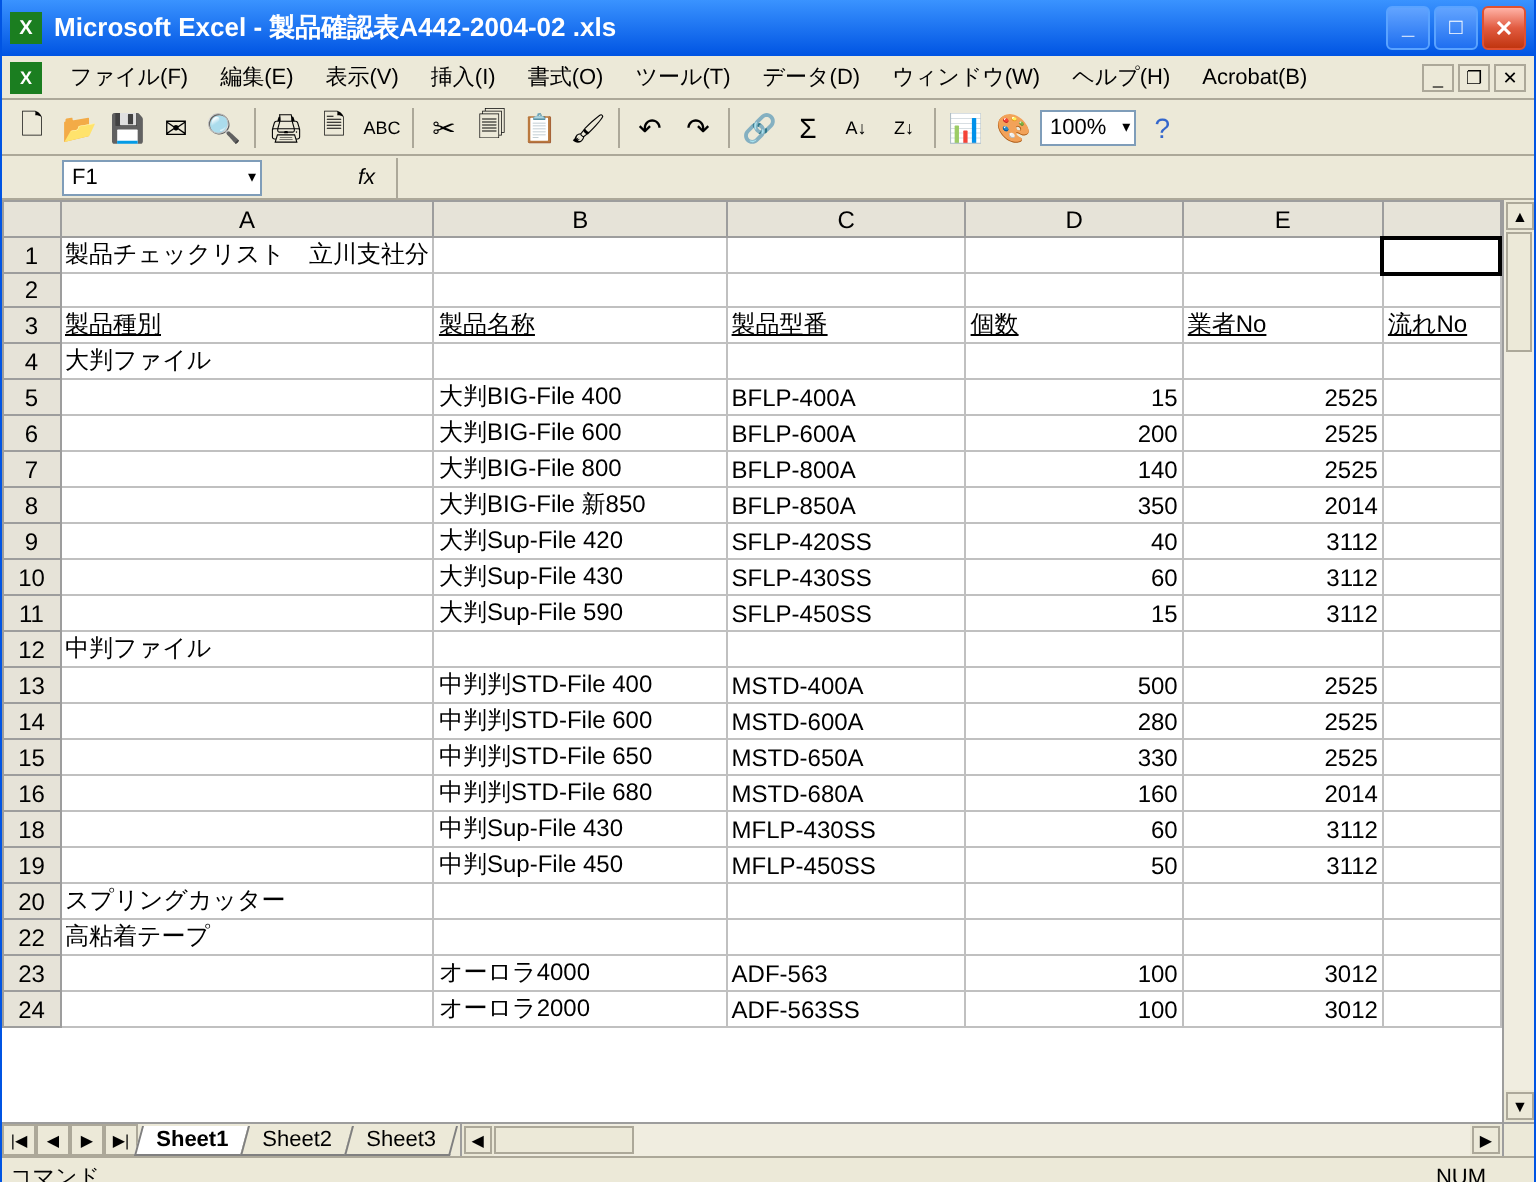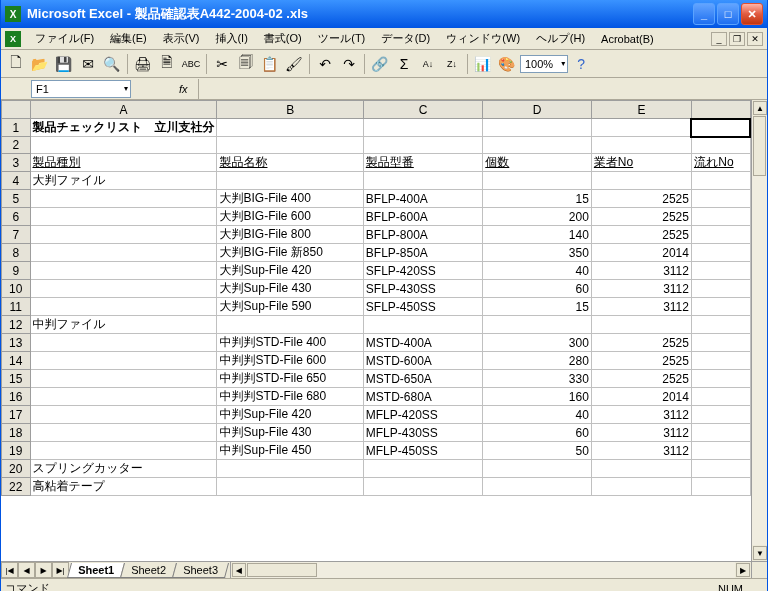--- a/index.html
+++ b/index.html
@@ -30,21 +30,21 @@
 .grid-main { flex: 1; overflow: hidden; }
 .grid-table { border-collapse: collapse; table-layout: fixed; }
 .grid-table th, .grid-table td { border: 1px solid #c0c0c0; height: 17px; font-size: 12px; font-family: "MS PGothic", sans-serif; }
 .grid-table th { background: #e6e3d8; font-weight: normal; text-align: center; border: 1px solid #9d9d9d; position: relative; }
 .col-hdr-row th { height: 18px; }
 .row-hdr { background: #e6e3d8; text-align: center; width: 30px; border: 1px solid #9d9d9d !important; }
 .corner { width: 30px; background: #e6e3d8; border: 1px solid #9d9d9d; }
 .cell { padding: 0 2px; overflow: hidden; white-space: nowrap; }
 .cell.num { text-align: right; }
 .cell.selected { border: 2px solid black !important; }
-.title-cell { font-size: 16px; font-weight: bold; }
+.title-cell { font-size: 16px; font-weight: normal; }
 .hdr-cell { font-weight: normal; text-decoration: underline; }
 .vscroll { width: 16px; background: #ece9d8; border-left: 1px solid #9d9d9d; display: flex; flex-direction: column; }
 .vscroll .arrow, .hscroll .arrow { background: #ece9d8; border: 1px solid #aca899; width: 14px; height: 14px; font-size: 8px; display: flex; align-items: center; justify-content: center; cursor: pointer; margin: 1px; }
 .vscroll .track { flex: 1; background: #f0ede0; }
 .vscroll .thumb { background: #ece9d8; border: 1px solid #aca899; height: 60px; margin: 0 1px; }
 .tabs-row { height: 17px; display: flex; background: #ece9d8; border-top: 1px solid #9d9d9d; }
 .tab-nav { display: flex; }
 .tab-nav-btn { width: 17px; height: 16px; border: 1px solid #aca899; background: #ece9d8; font-size: 8px; display: flex; align-items: center; justify-content: center; cursor: pointer; }
 .tabs { display: flex; align-items: flex-end; }
 .tab { background: #ece9d8; border: 1px solid #808080; border-top: none; padding: 1px 8px; font-size: 11px; cursor: pointer; transform: skewX(-15deg); margin-right: -1px; }
@@ -263,21 +263,21 @@
               <td class="cell "></td>
               <td class="cell  num"></td>
               <td class="cell  num"></td>
               <td class="cell "></td>
             </tr>
             <tr>
               <th class="row-hdr">13</th>
               <td class="cell "></td>
               <td class="cell ">中判判STD-File 400</td>
               <td class="cell ">MSTD-400A</td>
-              <td class="cell  num">300</td>
+              <td class="cell  num">500</td>
               <td class="cell  num">2525</td>
               <td class="cell "></td>
             </tr>
             <tr>
               <th class="row-hdr">14</th>
               <td class="cell "></td>
               <td class="cell ">中判判STD-File 600</td>
               <td class="cell ">MSTD-600A</td>
               <td class="cell  num">280</td>
               <td class="cell  num">2525</td>
@@ -295,29 +295,20 @@
             <tr>
               <th class="row-hdr">16</th>
               <td class="cell "></td>
               <td class="cell ">中判判STD-File 680</td>
               <td class="cell ">MSTD-680A</td>
               <td class="cell  num">160</td>
               <td class="cell  num">2014</td>
               <td class="cell "></td>
             </tr>
             <tr>
-              <th class="row-hdr">17</th>
-              <td class="cell "></td>
-              <td class="cell ">中判Sup-File 420</td>
-              <td class="cell ">MFLP-420SS</td>
-              <td class="cell  num">40</td>
-              <td class="cell  num">3112</td>
-              <td class="cell "></td>
-            </tr>
-            <tr>
               <th class="row-hdr">18</th>
               <td class="cell "></td>
               <td class="cell ">中判Sup-File 430</td>
               <td class="cell ">MFLP-430SS</td>
               <td class="cell  num">60</td>
               <td class="cell  num">3112</td>
               <td class="cell "></td>
             </tr>
             <tr>
               <th class="row-hdr">19</th>
@@ -337,20 +328,38 @@
               <td class="cell  num"></td>
               <td class="cell "></td>
             </tr>
             <tr>
               <th class="row-hdr">22</th>
               <td class="cell ">高粘着テープ</td>
               <td class="cell "></td>
               <td class="cell "></td>
               <td class="cell  num"></td>
               <td class="cell  num"></td>
+              <td class="cell "></td>
+            </tr>
+            <tr>
+              <th class="row-hdr">23</th>
+              <td class="cell "></td>
+              <td class="cell ">オーロラ4000</td>
+              <td class="cell ">ADF-563</td>
+              <td class="cell  num">100</td>
+              <td class="cell  num">3012</td>
+              <td class="cell "></td>
+            </tr>
+            <tr>
+              <th class="row-hdr">24</th>
+              <td class="cell "></td>
+              <td class="cell ">オーロラ2000</td>
+              <td class="cell ">ADF-563SS</td>
+              <td class="cell  num">100</td>
+              <td class="cell  num">3012</td>
               <td class="cell "></td>
             </tr>
           </tbody>
       </table>
     </div>
     <div class="vscroll">
       <div class="arrow">▲</div>
       <div class="track">
           <div class="thumb"></div>
         </div>

